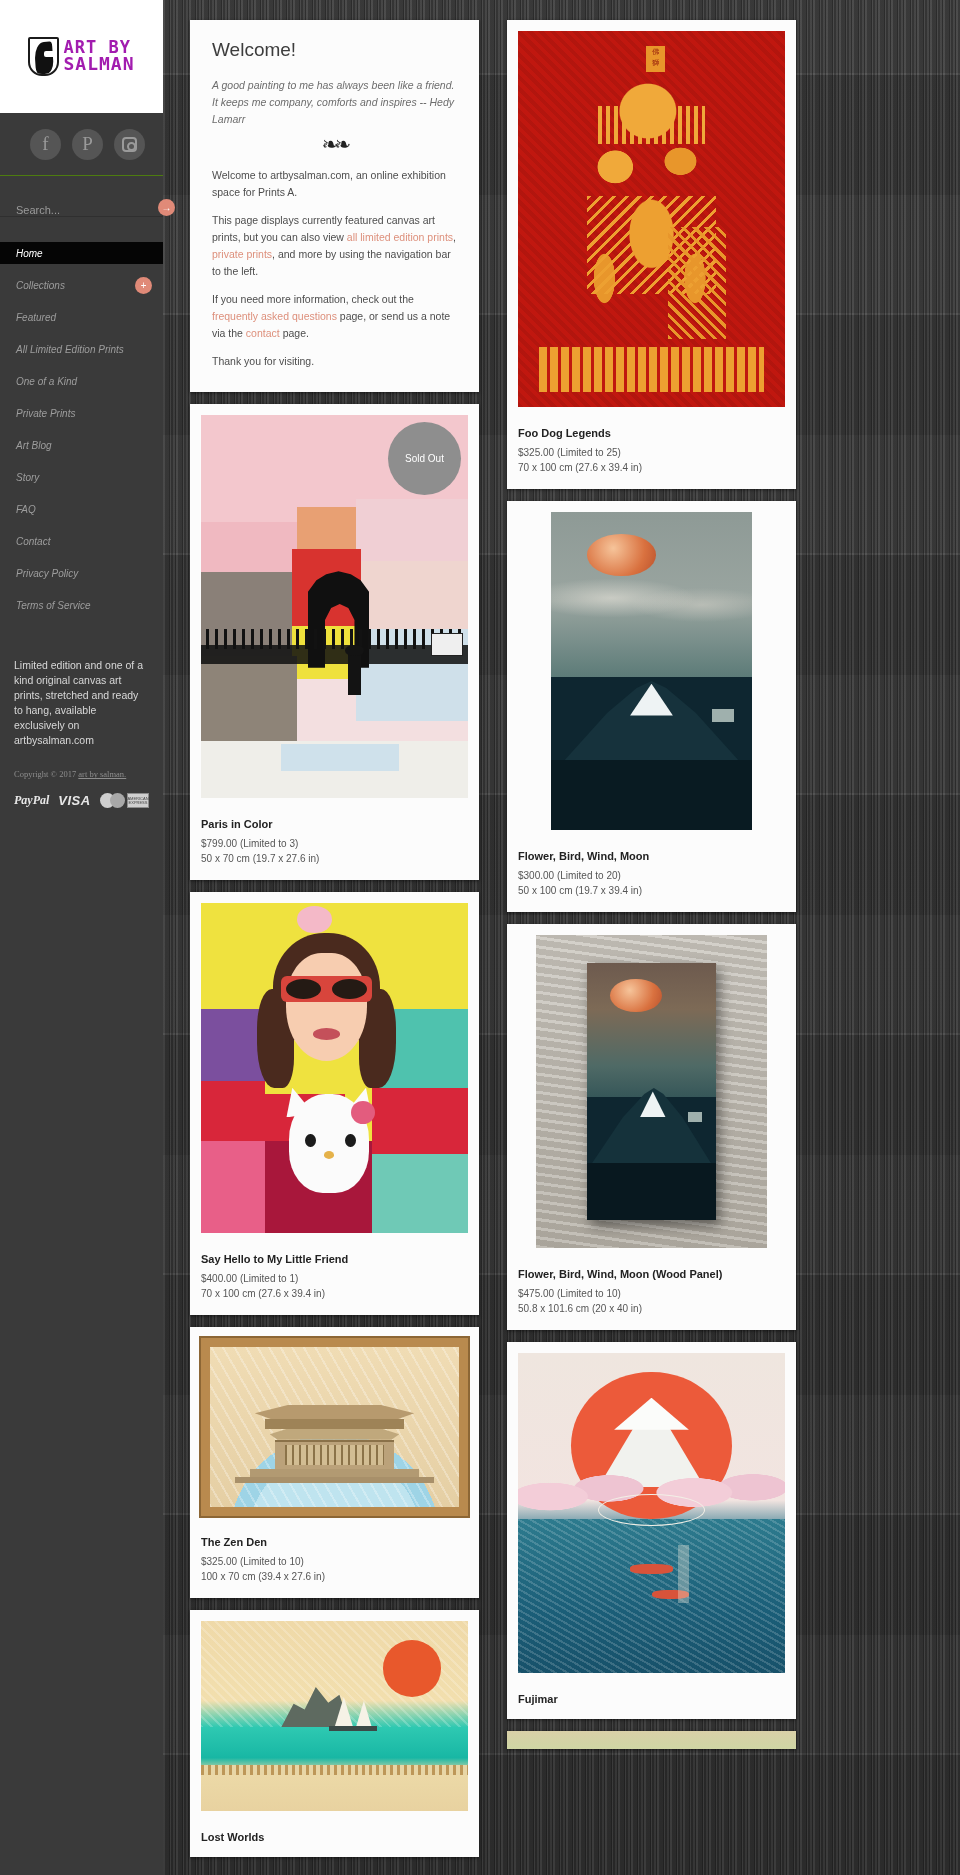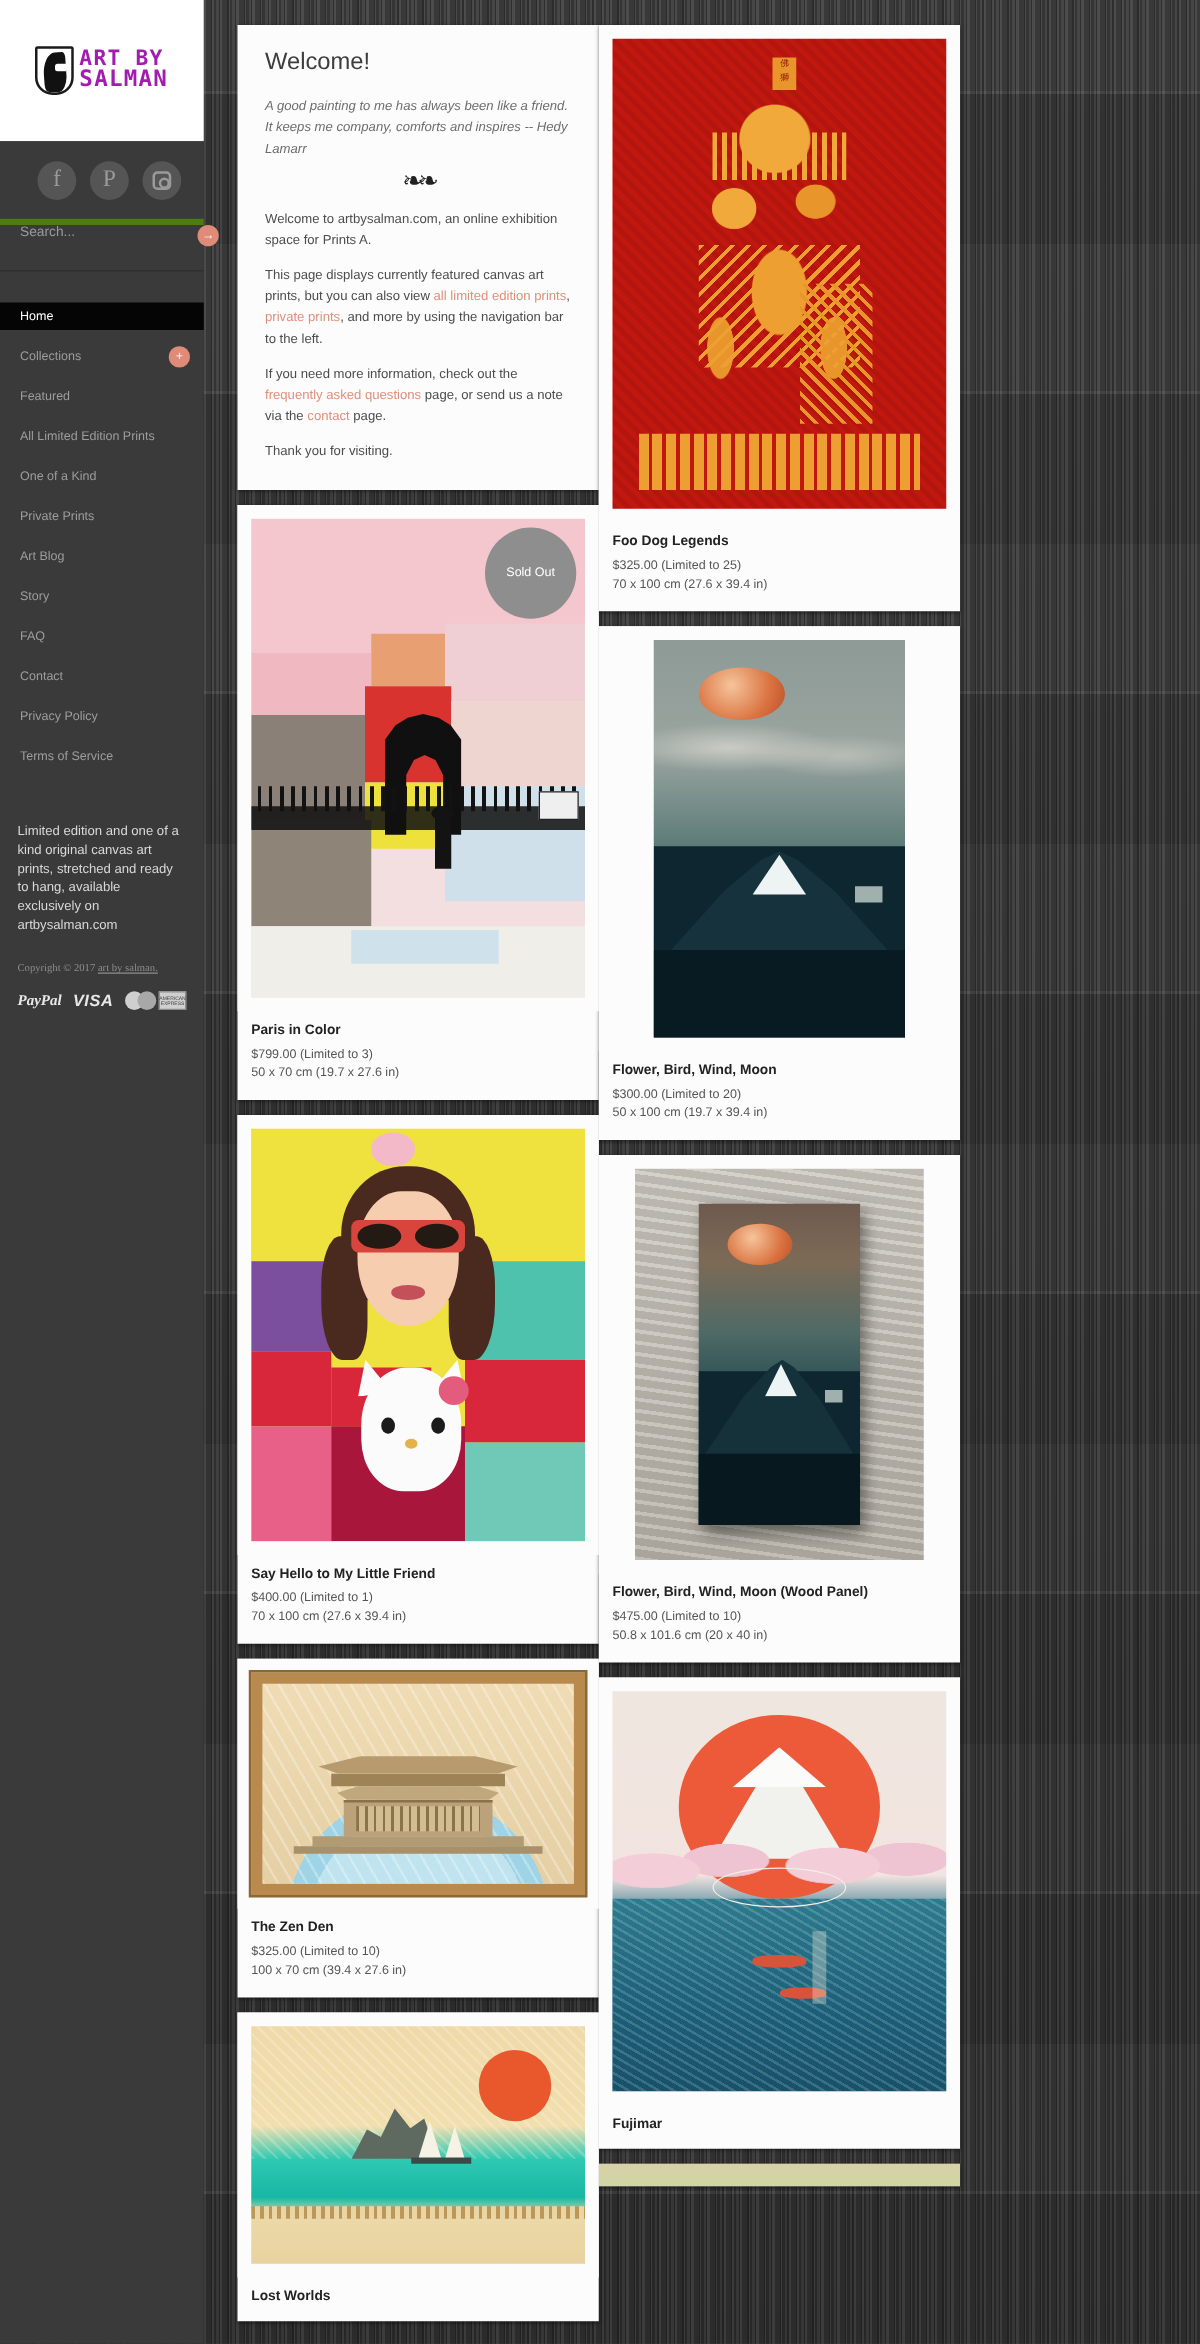--- a/index.html
+++ b/index.html
@@ -91,22 +91,22 @@
     border: 2px solid #9a9a9a; border-radius: 4px;
     position: relative;
   }
   .ig-glyph::after {
     content:""; position:absolute; left:3px; top:3px;
     width:5px; height:5px; border:2px solid #9a9a9a; border-radius:50%;
   }
 
   #search-row {
     height: 42px;
-    border-top: 5px solid #4d7c0f; border-bottom: 1px solid #2f2f2f;
-    display: flex; align-items: flex-start;
+    border-top: 1px solid #4d7c0f; border-bottom: 1px solid #2f2f2f;
+    display: flex; align-items: flex-end;
     padding: 0 11px 0 16px;
     background: #3a3a3a;
   }
   #search-input {
     flex: 1; background: transparent; border: none; outline: none;
     color: #d5d5d5; font-size: 11px;
     font-family: "Liberation Sans", sans-serif;
   }
   #search-input::placeholder { color: #9a9a9a; }
   .round-accent {
@@ -116,20 +116,21 @@
     flex: none;
   }
 
   #nav { margin-top: 25px; }
   .nav-item {
     display: flex; align-items: center; justify-content: space-between;
     padding: 0 11px 0 16px;
     height: 22px; margin-bottom: 0;
     font-size: 10px; color: #9d9d9d;
     text-decoration: none;
+    font-style: italic;
   }
   .nav-spacer { height: 10px; }
   .nav-item.active { background: #050505; color: #ffffff; }
 
   #promo {
     margin-top: 42px;
     padding: 0 14px;
     color: #d8d8d8; font-size: 10.5px; line-height: 1.42;
   }
   #copyright {
@@ -161,21 +162,21 @@
     width: 22px; height: 15px; background: #cfcfcf;
     border: 1px solid #8c8c8c; font-size: 4px; color: #444;
     display: flex; align-items: center; justify-content: center;
     text-align: center; line-height: 1;
   }
 
   
   #main {
     position: absolute; left: 163px; top: 0;
     width: 797px; padding: 20px 14px 0 27px;
-    display: flex; gap: 0;
+    display: flex; gap: 28px;
   }
   .column { width: 289px; display: flex; flex-direction: column; gap: 12px; }
 
   .card {
     background: #fcfcfc;
     box-shadow: 0 1px 3px rgba(0,0,0,0.5);
   }
   .card-media { position: relative; padding: 11px; background: #fcfcfc; }
   .card-media.flush { padding: 0; }
   .art { width: 100%; display: block; }

